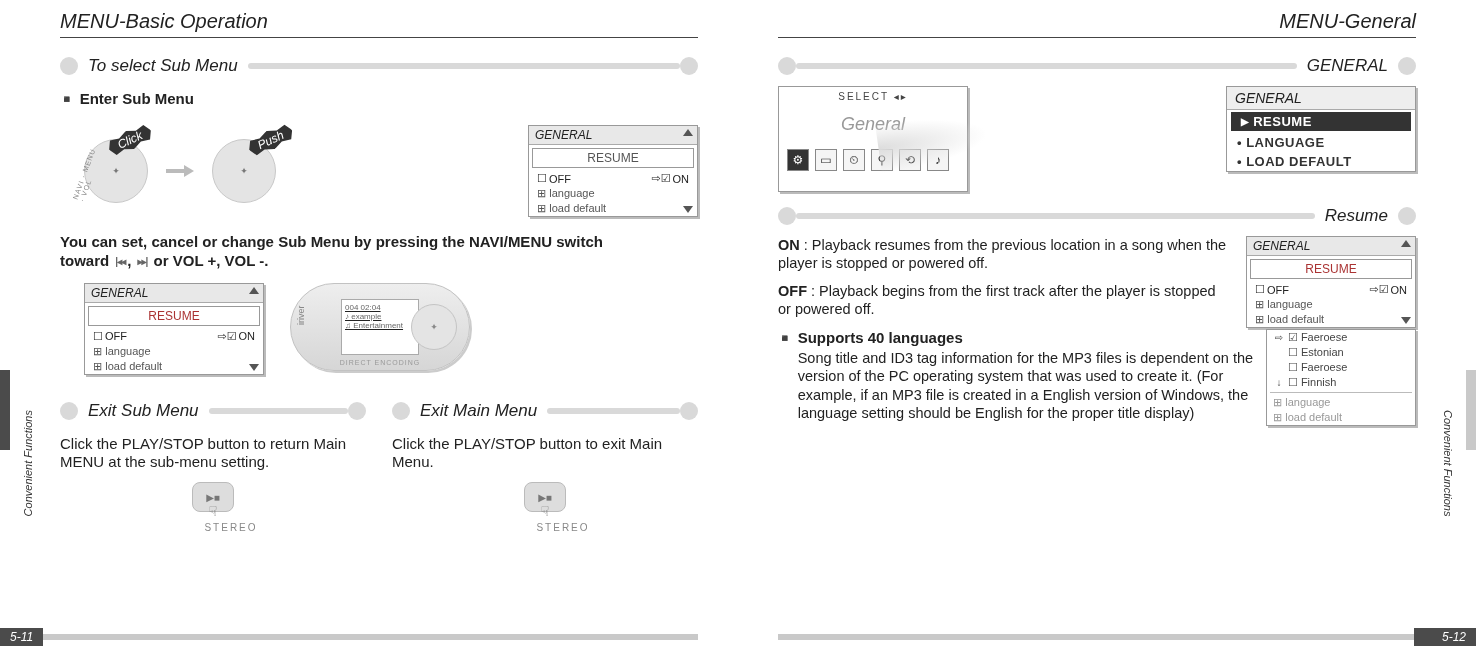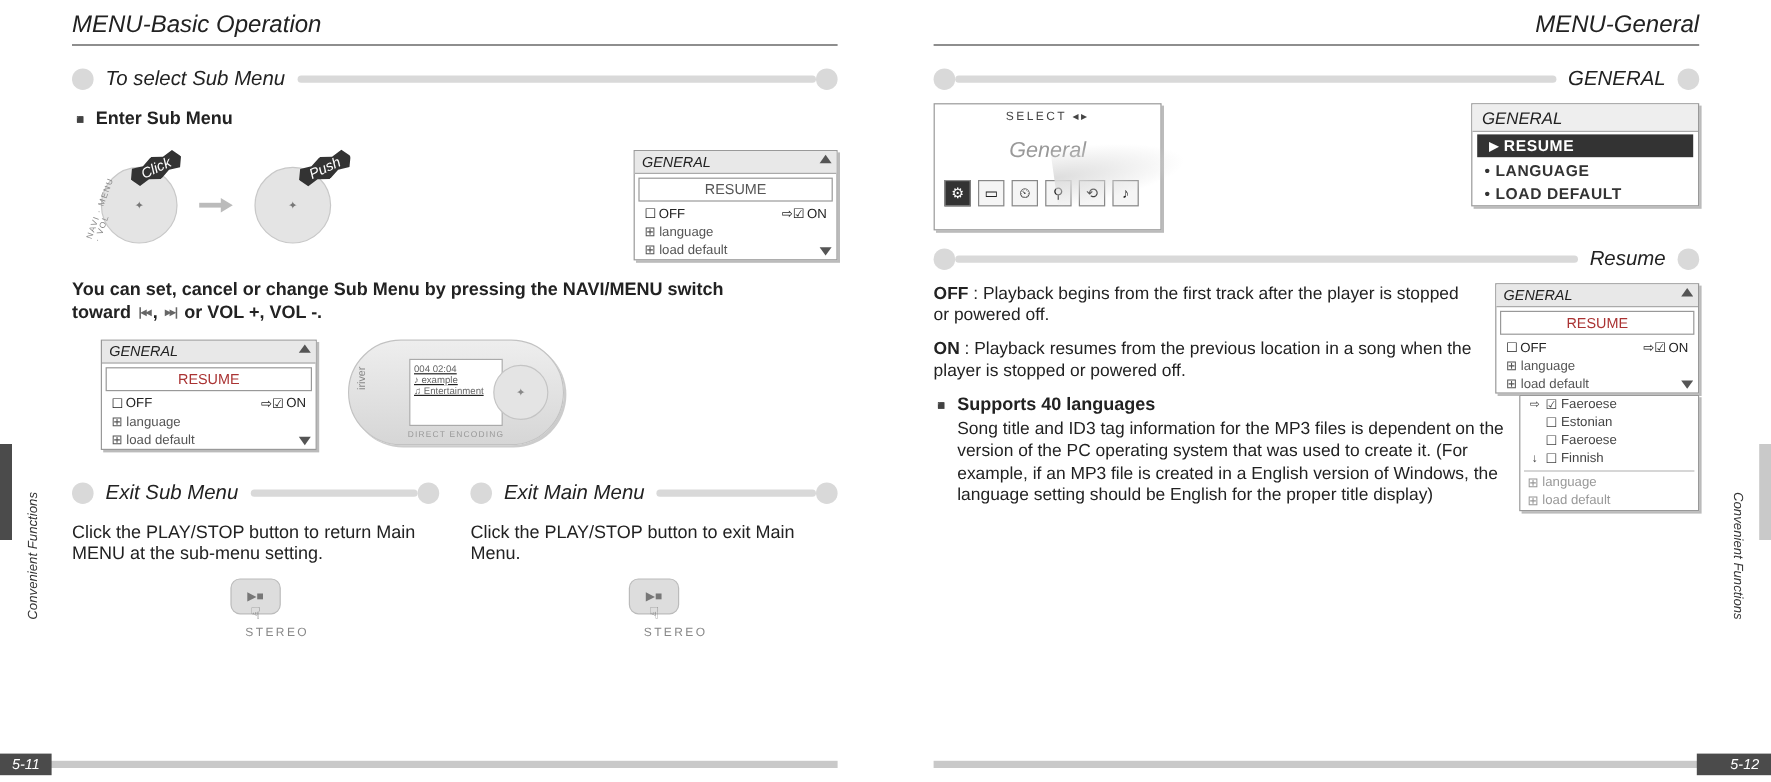--- a/index.html
+++ b/index.html
@@ -406,22 +406,22 @@
 
     <div class="sec-bar right-label">
       <span class="cap"></span>
       <span class="line"></span>
       <span class="label">Resume</span>
       <span class="cap"></span>
     </div>
 
     <div class="resume-block">
       <div class="text">
+        <p><b>ON</b><span> : Playback resumes from the previous location in a song when the player is stopped or powered off.</span></p>
         <p><b>OFF</b><span> : Playback begins from the first track after the player is stopped or powered off.</span></p>
-        <p><b>ON</b><span> : Playback resumes from the previous location in a song when the player is stopped or powered off.</span></p>
       </div>
       <div class="lcd">
         <div class="lcd-title"><span>GENERAL</span><span class="tri"></span></div>
         <div class="lcd-sel" style="color:#a33">RESUME</div>
         <div class="onoff">
           <span>☐<span>OFF</span></span>
           <span>⇨☑<span>ON</span></span>
         </div>
         <div class="lcd-row">⊞ <span>language</span></div>
         <div class="lcd-row lcd-bot">⊞ <span>load default</span><span class="tri-dn"></span></div>

